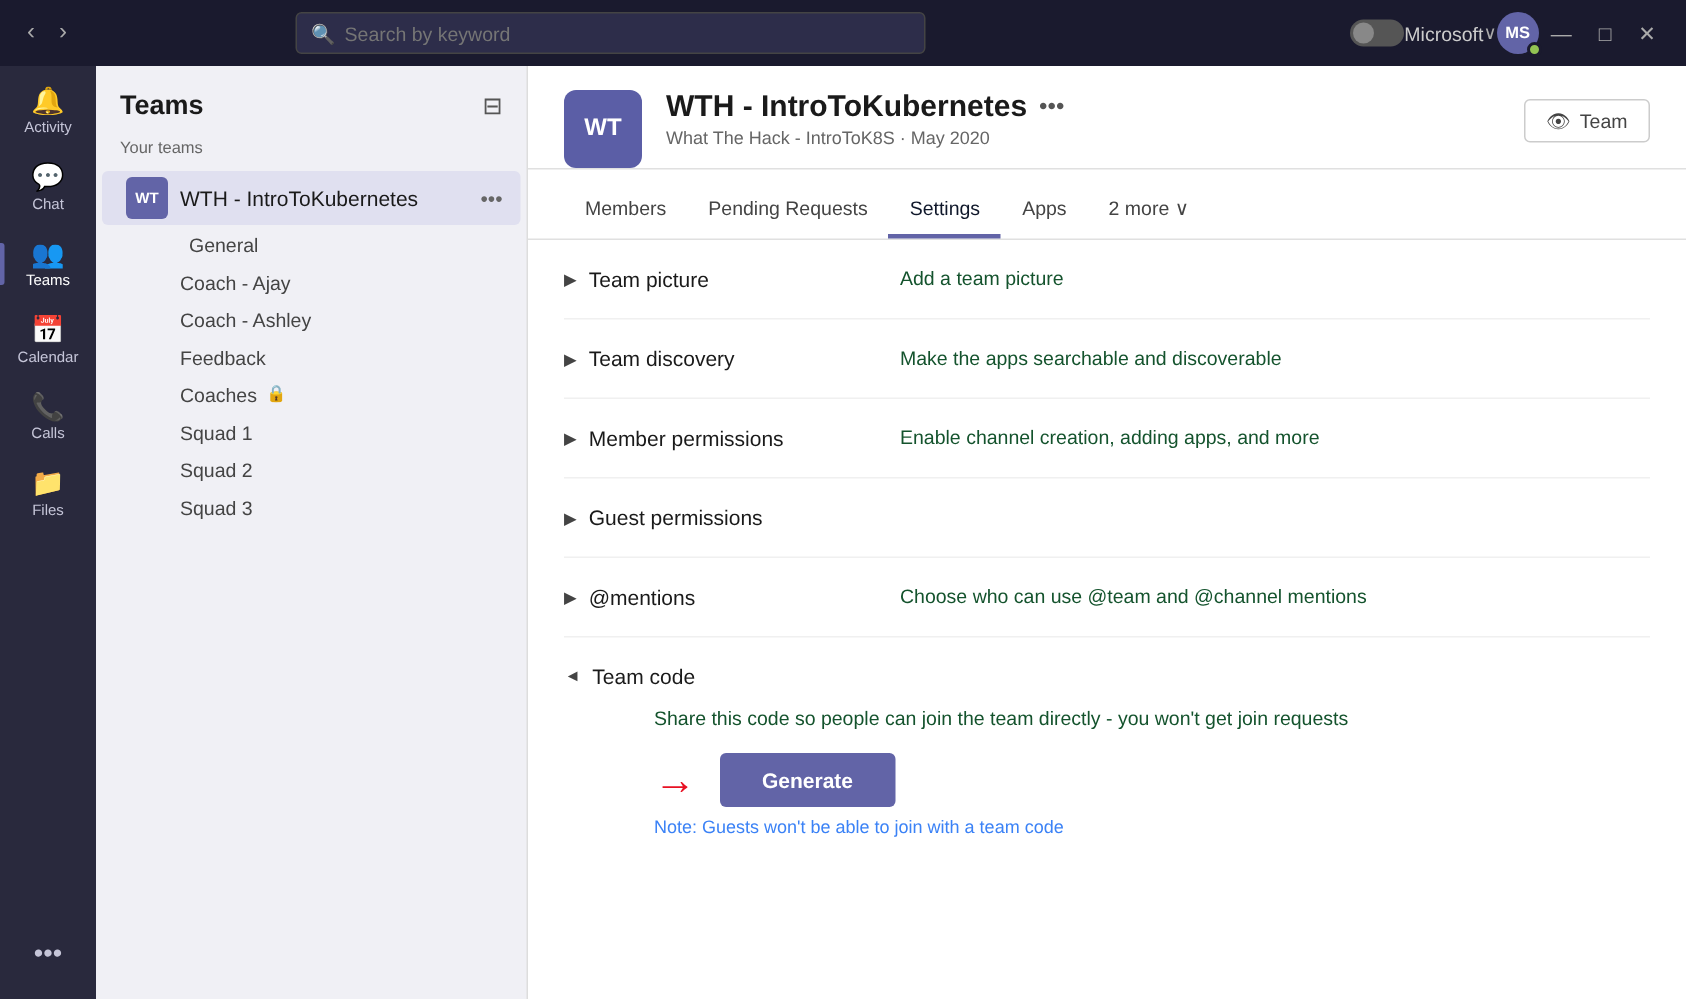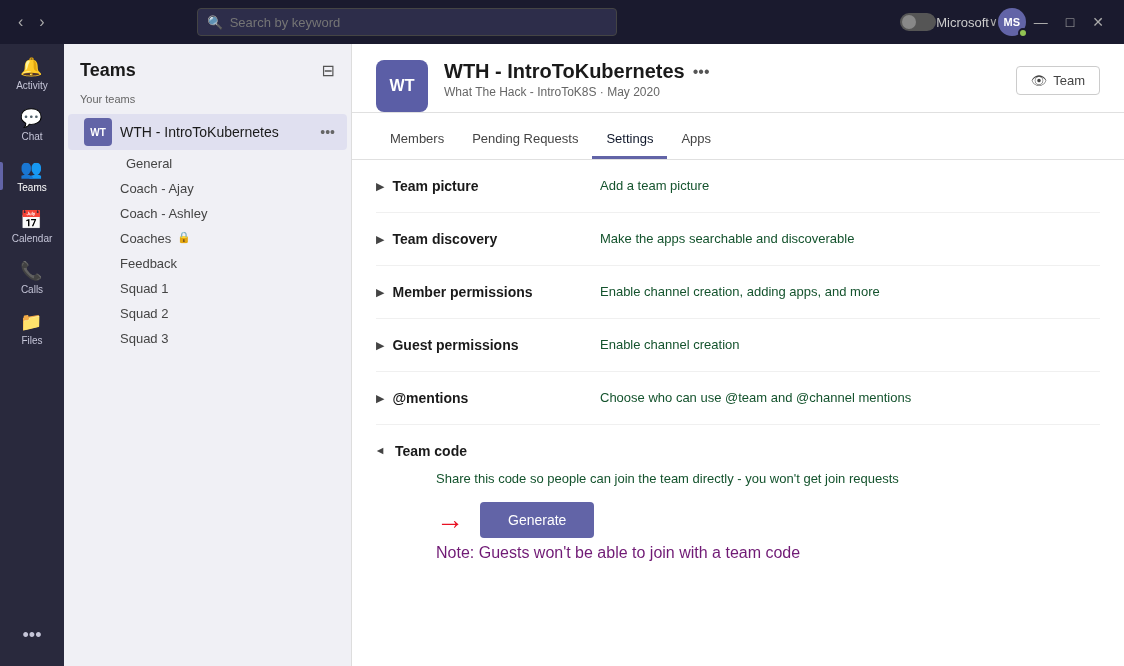--- a/index.html
+++ b/index.html
@@ -155,39 +155,39 @@
     .setting-row {
       display: flex; align-items: flex-start; padding: 18px 0;
       border-bottom: 1px solid #f0f0f0; gap: 24px;
     }
     .setting-row:last-child { border-bottom: none; }
     .setting-left {
       display: flex; align-items: center; gap: 8px; min-width: 200px;
     }
     .setting-chevron { color: #444; font-size: 11px; cursor: pointer; }
     .setting-chevron.open { transform: rotate(90deg); }
-    .setting-label { font-weight: 700; font-size: 14px; color: #1a1a1a; }
+    .setting-label { font-weight: 400; font-size: 14px; color: #1a1a1a; }
     .setting-desc { font-size: 13px; color: #14532d; flex: 1; }
 
     
     .team-code-row {
       display: flex; flex-direction: column; padding: 18px 0; gap: 12px;
     }
     .team-code-header { display: flex; align-items: center; gap: 8px; }
     .team-code-body { display: flex; align-items: flex-start; gap: 24px; padding-left: 24px; }
     .team-code-info { flex: 1; margin-left: 36px; }
     .generate-area { display: flex; align-items: center; gap: 16px; }
     .arrow-icon {
       color: #e81123; font-size: 28px; font-weight: bold;
     }
     .generate-btn {
       background: #6264a7; color: white; border: none; border-radius: 4px;
-      padding: 10px 28px; font-size: 14px; cursor: pointer; font-weight: 400;
-    }
-    .team-code-note { font-size: 16px; color: #701a75; margin-top: 6px; }
+      padding: 10px 28px; font-size: 14px; cursor: pointer; font-weight: 700;
+    }
+    .team-code-note { font-size: 12px; color: #3b82f6; margin-top: 6px; }
   </style>
 </head>
 <body>
 
 <div class="top-bar">
   <div class="top-bar-nav">
     <button>‹</button>
     <button>›</button>
   </div>
   <div class="search-bar">
@@ -261,25 +261,25 @@
       <span></span>
       <span>General</span>
     </div>
     <div class="channel-item">
       <span>Coach - Ajay</span>
     </div>
     <div class="channel-item">
       <span>Coach - Ashley</span>
     </div>
     <div class="channel-item">
+      <span>Feedback</span>
+    </div>
+    <div class="channel-item">
       <span>Coaches</span>
       <span style="font-size:11px;">🔒</span>
-    </div>
-    <div class="channel-item">
-      <span>Feedback</span>
     </div>
     <div class="channel-item">
       <span>Squad 1</span>
     </div>
     <div class="channel-item">
       <span>Squad 2</span>
     </div>
     <div class="channel-item">
       <span>Squad 3</span>
     </div>
@@ -302,20 +302,21 @@
         <span>👁</span>
         <span>Team</span>
       </div>
     </div>
 
     <div class="tabs">
       <div class="tab">Members</div>
       <div class="tab">Pending Requests</div>
       <div class="tab active">Settings</div>
       <div class="tab">Apps</div>
+      <div class="tab">2 more ∨</div>
     </div>
 
     <div class="settings-content">
 
       <div class="setting-row">
         <div class="setting-left">
           <span class="setting-chevron">▶</span>
           <span class="setting-label">Team picture</span>
         </div>
         <span class="setting-desc">Add a team picture</span>
@@ -335,21 +336,20 @@
           <span class="setting-label">Member permissions</span>
         </div>
         <span class="setting-desc">Enable channel creation, adding apps, and more</span>
       </div>
 
       <div class="setting-row">
         <div class="setting-left">
           <span class="setting-chevron">▶</span>
           <span class="setting-label">Guest permissions</span>
         </div>
-        <span class="setting-desc">Enable channel creation</span>
       </div>
 
       <div class="setting-row">
         <div class="setting-left">
           <span class="setting-chevron">▶</span>
           <span class="setting-label">@mentions</span>
         </div>
         <span class="setting-desc">Choose who can use @team and @channel mentions</span>
       </div>
 

